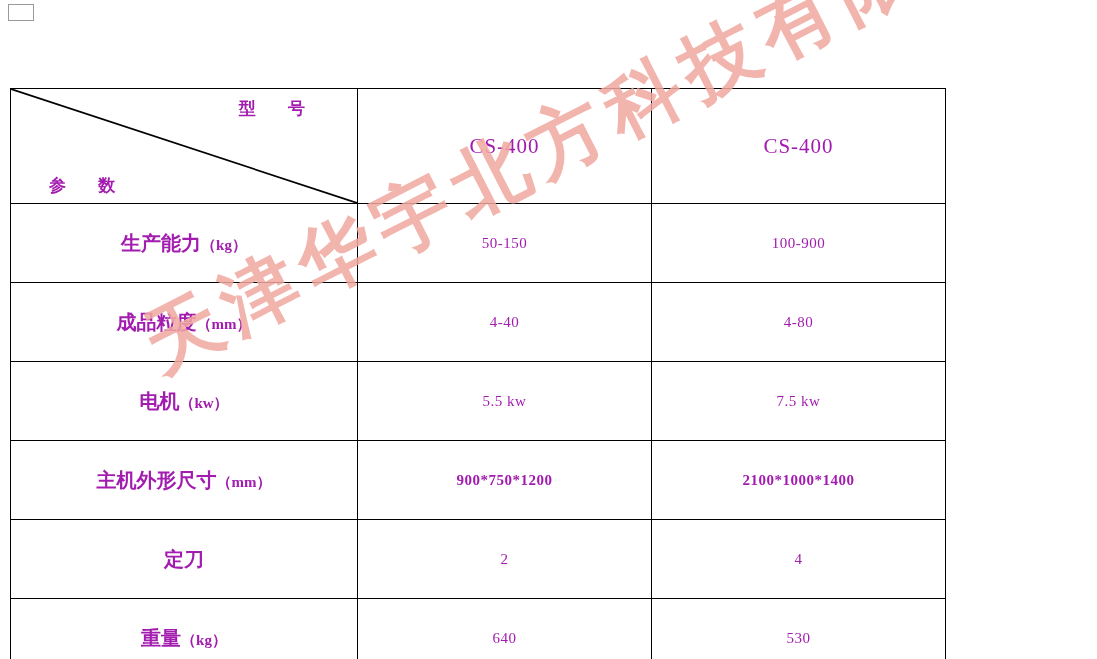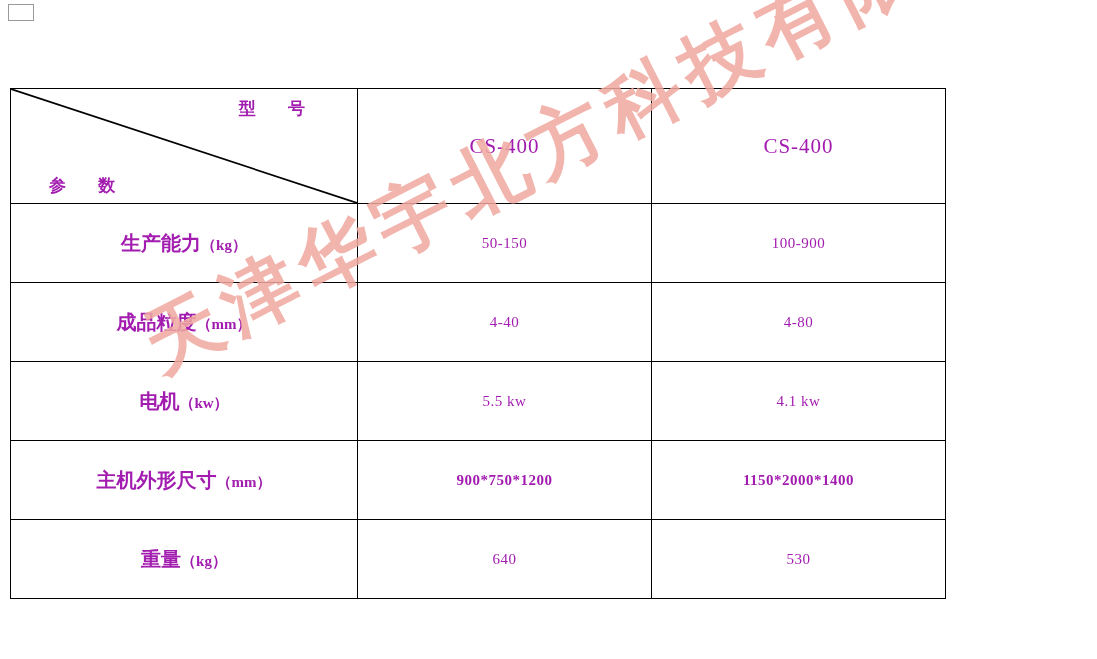--- a/index.html
+++ b/index.html
@@ -170,29 +170,34 @@
 
       <tr class="data-row">
         <td class="param-label"><span>成品粒度</span><span class="unit">（mm）</span></td>
         <td class="value">4-40</td>
         <td class="value">4-80</td>
       </tr>
 
       <tr class="data-row">
         <td class="param-label"><span>电机</span><span class="unit">（kw）</span></td>
         <td class="value">5.5 kw</td>
-        <td class="value">4.1 kw</td>
+        <td class="value">7.5 kw</td>
       </tr>
 
       <tr class="data-row">
         <td class="param-label"><span>主机外形尺寸</span><span class="unit">（mm）</span></td>
         <td class="value small-bold">900*750*1200</td>
-        <td class="value small-bold">1150*2000*1400</td>
-      </tr>
-
+        <td class="value small-bold">2100*1000*1400</td>
+      </tr>
+
+      <tr class="data-row">
+        <td class="param-label"><span>定刀</span><span class="unit"></span></td>
+        <td class="value">2</td>
+        <td class="value">4</td>
+      </tr>
 
 
       <tr class="data-row">
         <td class="param-label"><span>重量</span><span class="unit">（kg）</span></td>
         <td class="value">640</td>
         <td class="value">530</td>
       </tr>
     </tbody>
   </table>
 </div>

